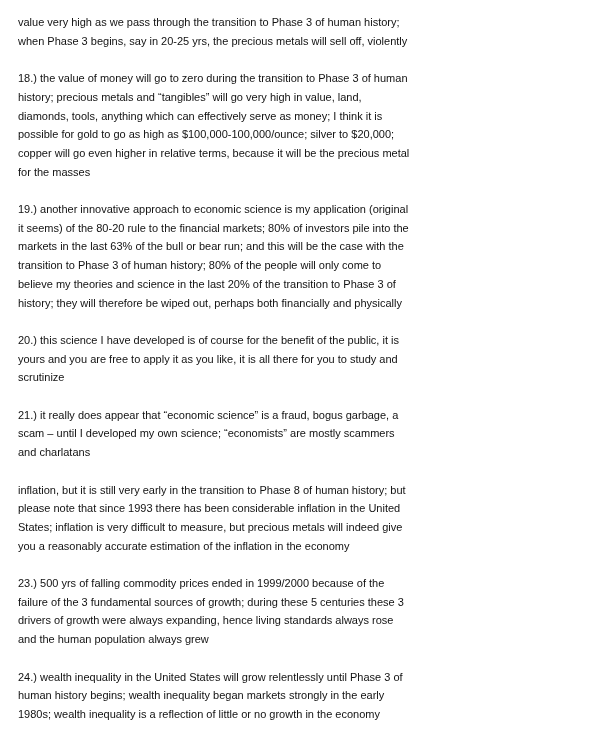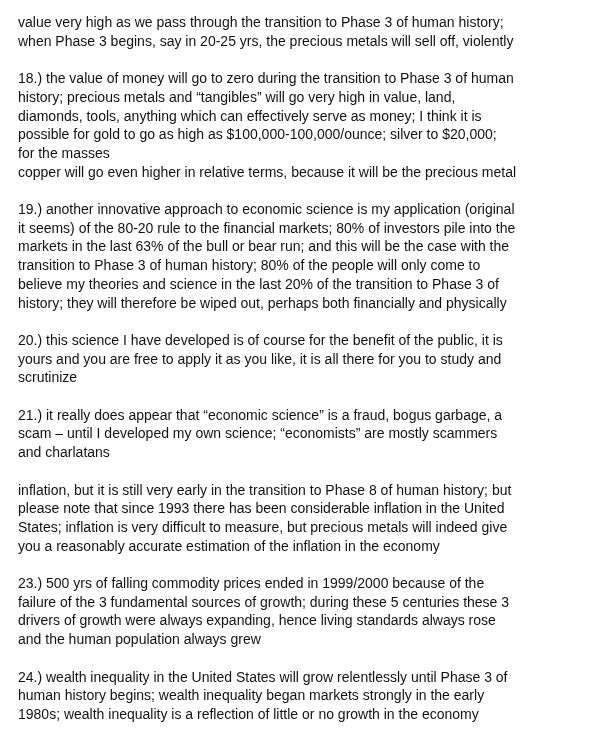--- a/index.html
+++ b/index.html
@@ -10,21 +10,21 @@
   body {
     width: 608px;
     height: 749px;
     overflow: hidden;
   }
   .document {
     box-sizing: border-box;
     width: 608px;
     padding: 13px 14px 0 18px;
     font-family: "Liberation Sans", sans-serif;
-    font-size: 14px;
+    font-size: 11px;
     line-height: 18.7px;
     color: #111111;
     -webkit-font-smoothing: antialiased;
   }
   .para {
     margin: 0 0 18.7px 0;
     padding: 0;
   }
   .line {
     white-space: pre;
@@ -39,22 +39,22 @@
   <p class="para">
     <span class="line">value very high as we pass through the transition to Phase 3 of human history;</span>
     <span class="line">when Phase 3 begins, say in 20-25 yrs, the precious metals will sell off, violently</span>
   </p>
 
   <p class="para">
     <span class="line">18.) the value of money will go to zero during the transition to Phase 3 of human</span>
     <span class="line">history; precious metals and “tangibles” will go very high in value, land,</span>
     <span class="line">diamonds, tools, anything which can effectively serve as money; I think it is</span>
     <span class="line">possible for gold to go as high as $100,000-100,000/ounce; silver to $20,000;</span>
+    <span class="line">copper will go even higher in relative terms, because it will be the precious metal</span>
     <span class="line">for the masses</span>
-    <span class="line">copper will go even higher in relative terms, because it will be the precious metal</span>
   </p>
 
   <p class="para">
     <span class="line">19.) another innovative approach to economic science is my application (original</span>
     <span class="line">it seems) of the 80-20 rule to the financial markets; 80% of investors pile into the</span>
     <span class="line">markets in the last 63% of the bull or bear run; and this will be the case with the</span>
     <span class="line">transition to Phase 3 of human history; 80% of the people will only come to</span>
     <span class="line">believe my theories and science in the last 20% of the transition to Phase 3 of</span>
     <span class="line">history; they will therefore be wiped out, perhaps both financially and physically</span>
   </p>

